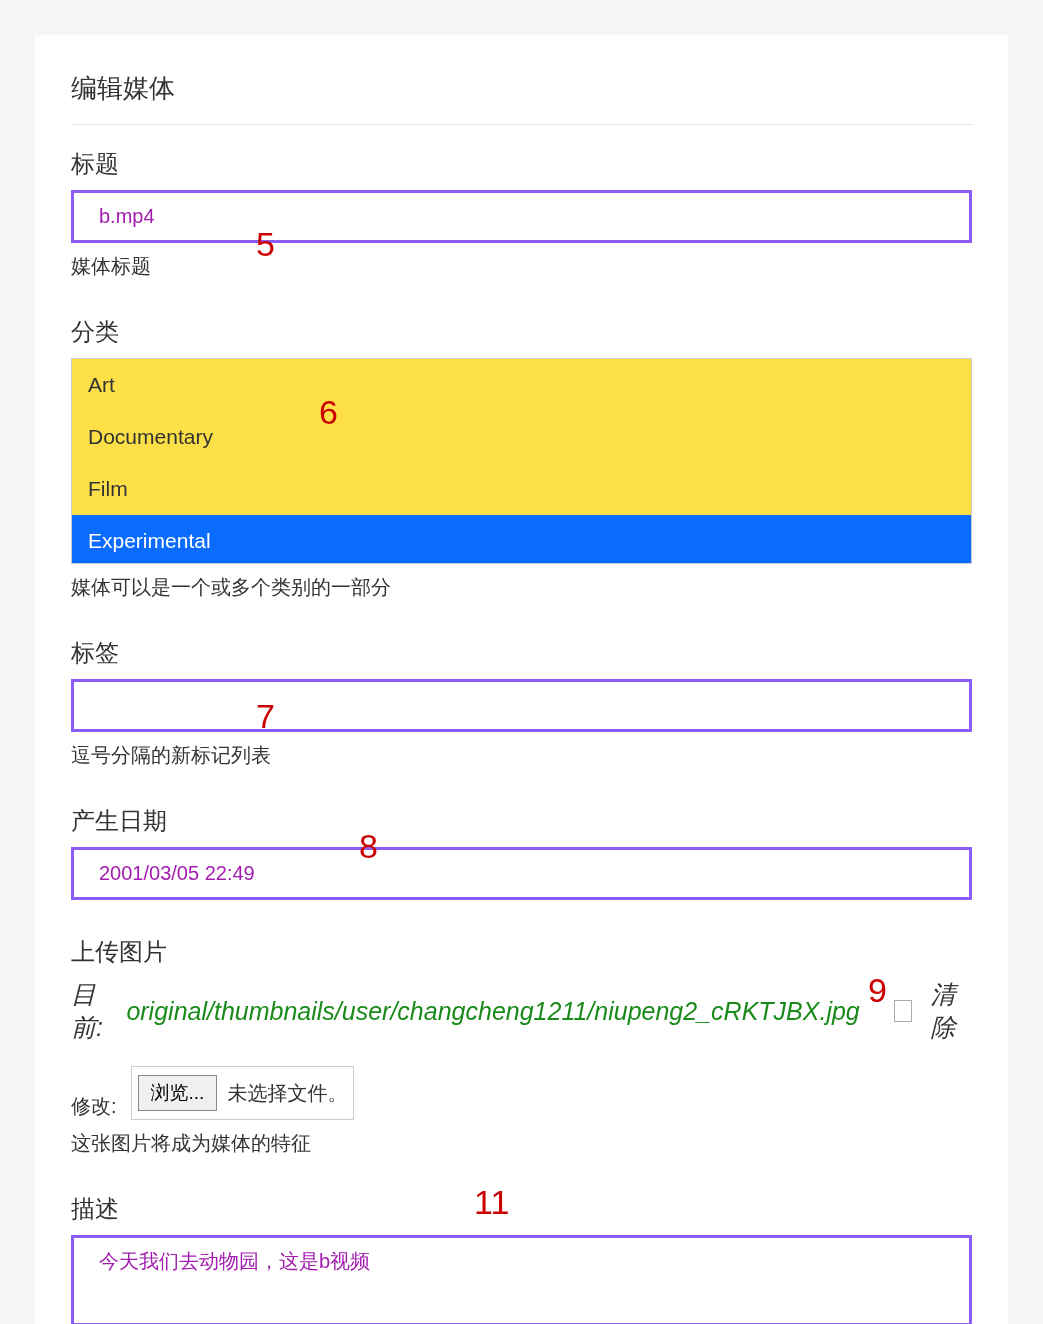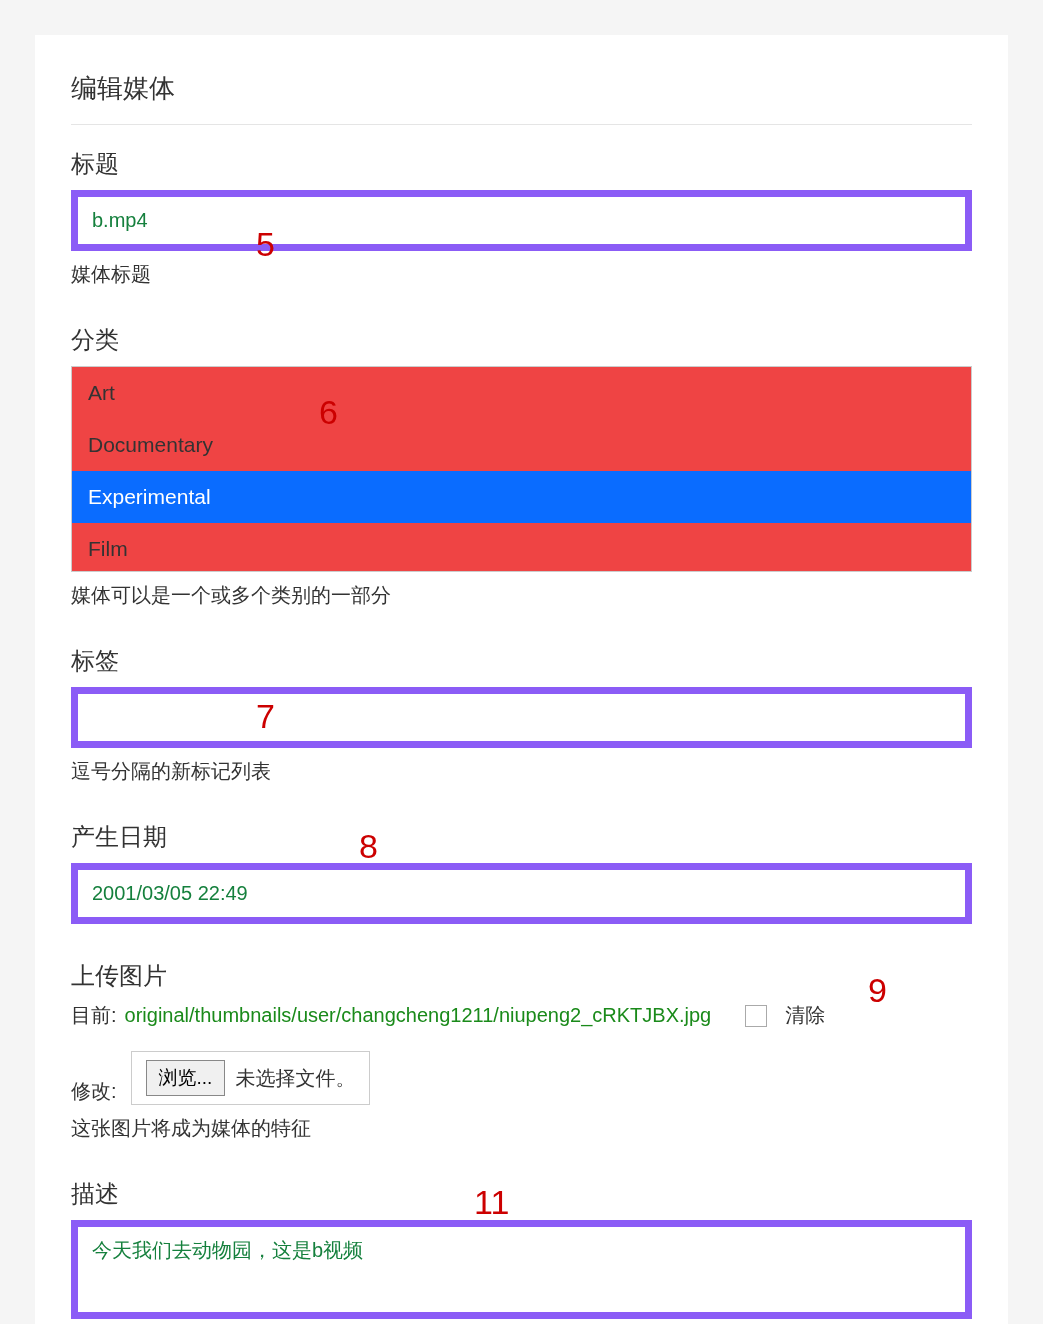--- a/index.html
+++ b/index.html
@@ -27,76 +27,77 @@
       margin-bottom: 36px;
     }
     .field-label {
       display: block;
       font-size: 24px;
       color: #333;
       margin-bottom: 10px;
     }
     .text-input {
       width: 100%;
-      border: 7px solid #8b5cf6;
-      padding: 12px 14px;
+      border: 3px solid #8b5cf6;
+      padding: 12px 25px;
       font-size: 20px;
       outline: none;
-      color: #15803d;
+      color: #a21caf;
       font-family: inherit;
     }
     .help-text {
       font-size: 20px;
       color: #333;
       margin-top: 10px;
     }
     .select-wrap {
       border: 1px solid #ccc;
       height: 206px;
       overflow-y: scroll;
-      background: #ef4444;
+      background: #fde047;
     }
     .select-option {
       padding: 14px 16px;
       font-size: 21px;
       color: #333;
       cursor: pointer;
     }
     .select-option.selected {
       background: #0a6cff;
       color: #fff;
     }
     .scrollbar::-webkit-scrollbar { width: 18px; }
     .scrollbar::-webkit-scrollbar-track { background: #f1f1f1; }
     .scrollbar::-webkit-scrollbar-thumb { background: #a8a8a8; }
     .upload-row {
       display: flex;
       align-items: center;
       gap: 8px;
-      font-size: 20px;
+      font-size: 25px;
+      font-style: italic;
     }
     .upload-link { color: #1a8a1a; }
     .clear-checkbox {
       width: 22px; height: 22px;
       border: 1px solid #aaa;
       display: inline-block;
       margin-left: 26px;
       margin-right: 10px;
       vertical-align: middle;
     }
     .modify-row {
       display: flex;
       align-items: flex-end;
       gap: 14px;
       margin-top: 22px;
       font-size: 20px;
     }
     .file-widget {
       border: 1px solid #ccc;
-      padding: 8px 14px;
+      padding: 8px 6px;
       display: inline-flex;
       align-items: center;
       gap: 10px;
     }
     .browse-btn {
       border: 1px solid #888;
       background: #f0f0f0;
       padding: 4px 12px;
       font-size: 19px;
       cursor: pointer;
@@ -128,22 +129,22 @@
       <label class="field-label">标题</label>
       <input type="text" class="text-input" value="b.mp4" style="">
       <div class="help-text">媒体标题</div>
     </div>
 
     <div class="form-group">
       <label class="field-label">分类</label>
       <div class="select-wrap scrollbar">
         <div class="select-option">Art</div>
         <div class="select-option">Documentary</div>
+        <div class="select-option">Film</div>
         <div class="select-option selected">Experimental</div>
-        <div class="select-option">Film</div>
       </div>
       <div class="help-text">媒体可以是一个或多个类别的一部分</div>
     </div>
 
     <div class="form-group">
       <label class="field-label">标签</label>
       <input type="text" class="text-input" value="" style="">
       <div class="help-text">逗号分隔的新标记列表</div>
     </div>
 

